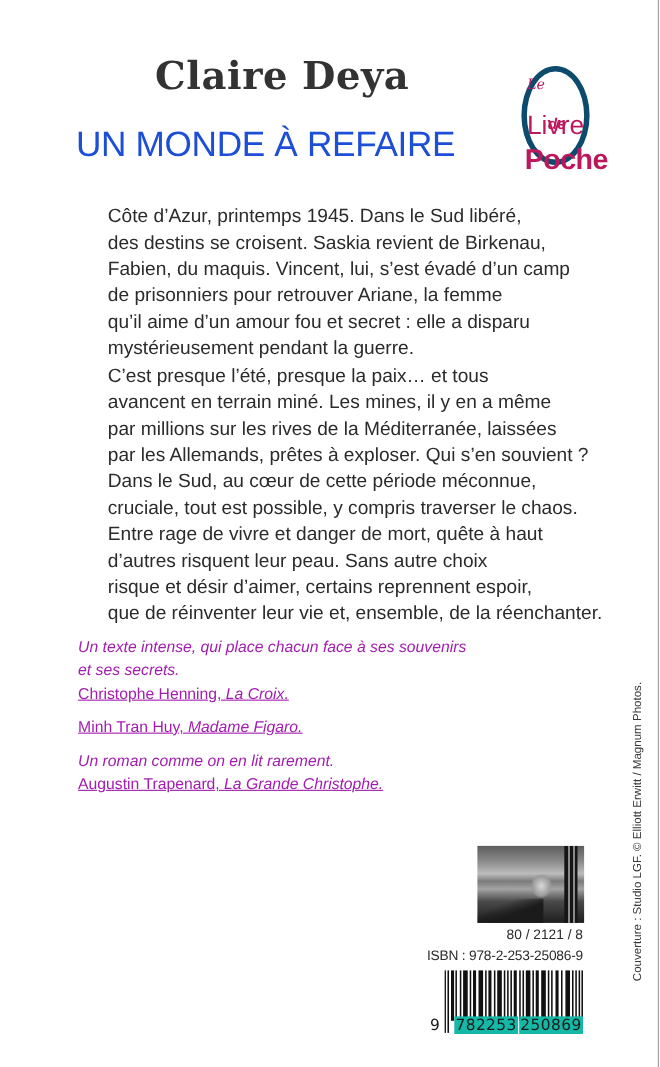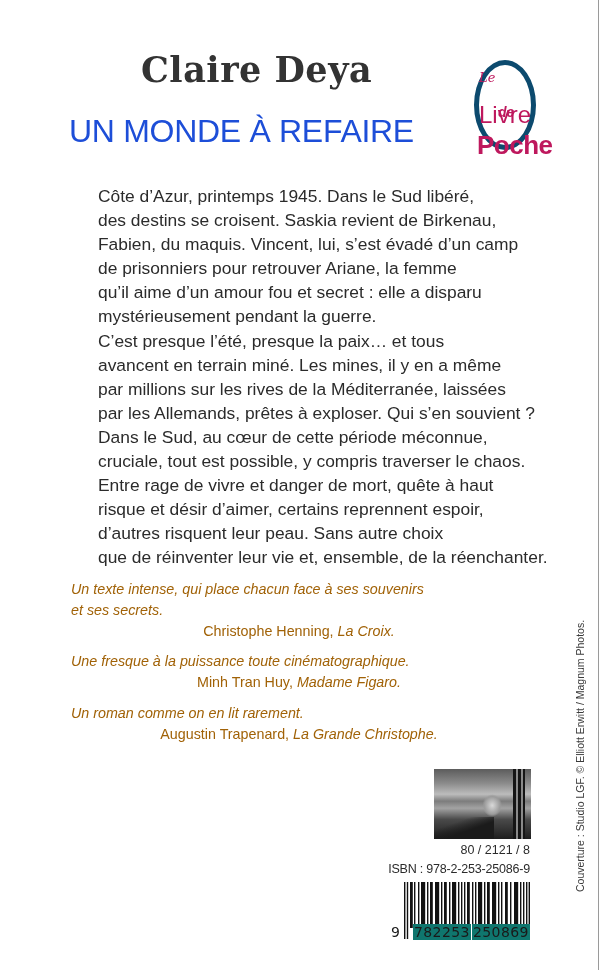--- a/index.html
+++ b/index.html
@@ -27,24 +27,24 @@
   .logo .livre { position: absolute; left: 0; right: 0; top: 19px; font-size: 24px; line-height: 22px; margin-top: 20px; }
   .logo .de { position: absolute; left: 0; right: 0; top: 41px; font-style: italic; font-weight: bold; font-size: 14px; line-height: 12px; padding-left: 19px; }
   .logo .poche { position: absolute; left: -2px; right: -2px; top: 69px; font-size: 26px; line-height: 22px; letter-spacing: -0.5px; font-weight: bold; }
 
   .blurb {
     position: absolute; left: 71px; top: 184px; width: 470px;
     font-size: 17.4px; line-height: 24.1px; color: #2b2b2b; margin-left: 27px;
   }
   .blurb div { white-space: nowrap; }
 
-  .reviews { position: absolute; left: 71px; top: 579px; width: 456px; font-size: 14.3px; color: #a16207; }
+  .reviews { position: absolute; left: 71px; top: 579px; width: 456px; font-size: 14.3px; color: #a21caf; }
   .review { margin-bottom: 10px; }
   .review .quote { font-style: italic; line-height: 21px; white-space: nowrap; }
-  .review .attr { text-align: center; line-height: 21px; white-space: nowrap; }
+  .review .attr { text-align: left; line-height: 21px; white-space: nowrap; text-decoration: underline; }
   .review .attr i { font-style: italic; }
   .r1 { margin-bottom: 9px; }
 
   .credits {
     position: absolute; left: 574px; top: 892px; transform-origin: 0 0; transform: rotate(-90deg);
     font-size: 10.5px; color: #3a3a3a; white-space: nowrap; line-height: 12px;
   }
 
   .photo {
     position: absolute; left: 434px; top: 769px; width: 97px; height: 70px;
@@ -52,21 +52,21 @@
       radial-gradient(ellipse 14px 16px at 60% 52%, #d9d9d9 0%, #9c9c9c 55%, rgba(0,0,0,0) 70%),
       linear-gradient(180deg, #5c5c5c 0%, #8a8a8a 20%, #bcbcbc 36%, #7c7c7c 46%, #a3a3a3 56%, #4a4a4a 72%, #1e1e1e 100%);
     overflow: hidden;
   }
   .photo .frame { position: absolute; right: 6px; top: 0; width: 12px; height: 70px; background: repeating-linear-gradient(90deg, #151515 0 3px, #8a8a8a 3px 5px); }
   .photo .shore { position: absolute; left: 0; bottom: 0; width: 60px; height: 22px; background: linear-gradient(160deg, rgba(0,0,0,0) 30%, #1b1b1b 60%); }
 
   .code1 { position: absolute; right: 70px; top: 843px; font-size: 12.5px; color: #2b2b2b; white-space: nowrap; }
   .isbn { position: absolute; right: 70px; top: 862px; font-size: 12.5px; color: #2b2b2b; white-space: nowrap; letter-spacing: -0.2px; }
   .barcode { position: absolute; left: 404px; top: 882px; width: 126px; height: 57px; }
-  .barcode-digits { position: absolute; top: 924px; font-size: 14px; color: #1a1a1a; font-family: "DejaVu Sans", sans-serif; background: #0f766e; line-height: 16px; }
+  .barcode-digits { position: absolute; top: 924px; font-size: 14px; color: #1a1a1a; font-family: "DejaVu Sans", sans-serif; background: #14b8a6; line-height: 16px; }
   .d-first { left: 391px; background: transparent; }
   .d-left { left: 413px; letter-spacing: 0.4px; padding: 0 1px; }
   .d-right { left: 472px; letter-spacing: 0.4px; padding: 0 1px; }
 </style>
 </head>
 <body>
 
 <div class="right-rule"></div>
 
 <div class="author">Claire Deya</div>
@@ -86,33 +86,32 @@
   <div>de prisonniers pour retrouver Ariane, la femme</div>
   <div>qu’il aime d’un amour fou et secret : elle a disparu</div>
   <div>mystérieusement pendant la guerre.</div>
   <div>C’est presque l’été, presque la paix… et tous</div>
   <div>avancent en terrain miné. Les mines, il y en a même</div>
   <div>par millions sur les rives de la Méditerranée, laissées</div>
   <div>par les Allemands, prêtes à exploser. Qui s’en souvient ?</div>
   <div>Dans le Sud, au cœur de cette période méconnue,</div>
   <div>cruciale, tout est possible, y compris traverser le chaos.</div>
   <div>Entre rage de vivre et danger de mort, quête à haut</div>
+  <div>d’autres risquent leur peau. Sans autre choix</div>
   <div>risque et désir d’aimer, certains reprennent espoir,</div>
-  <div>d’autres risquent leur peau. Sans autre choix</div>
   <div>que de réinventer leur vie et, ensemble, de la réenchanter.</div>
 </div>
 
 <div class="reviews">
   <div class="review r1">
     <div class="quote">Un texte intense, qui place chacun face à ses souvenirs</div>
     <div class="quote">et ses secrets.</div>
     <div class="attr"><span>Christophe Henning, </span><i>La Croix.</i></div>
   </div>
   <div class="review">
-    <div class="quote">Une fresque à la puissance toute cinématographique.</div>
     <div class="attr"><span>Minh Tran Huy, </span><i>Madame Figaro.</i></div>
   </div>
   <div class="review">
     <div class="quote">Un roman comme on en lit rarement.</div>
     <div class="attr"><span>Augustin Trapenard, </span><i>La Grande Christophe.</i></div>
   </div>
 </div>
 
 <div class="credits">Couverture : Studio LGF. © Elliott Erwitt / Magnum Photos.</div>
 

